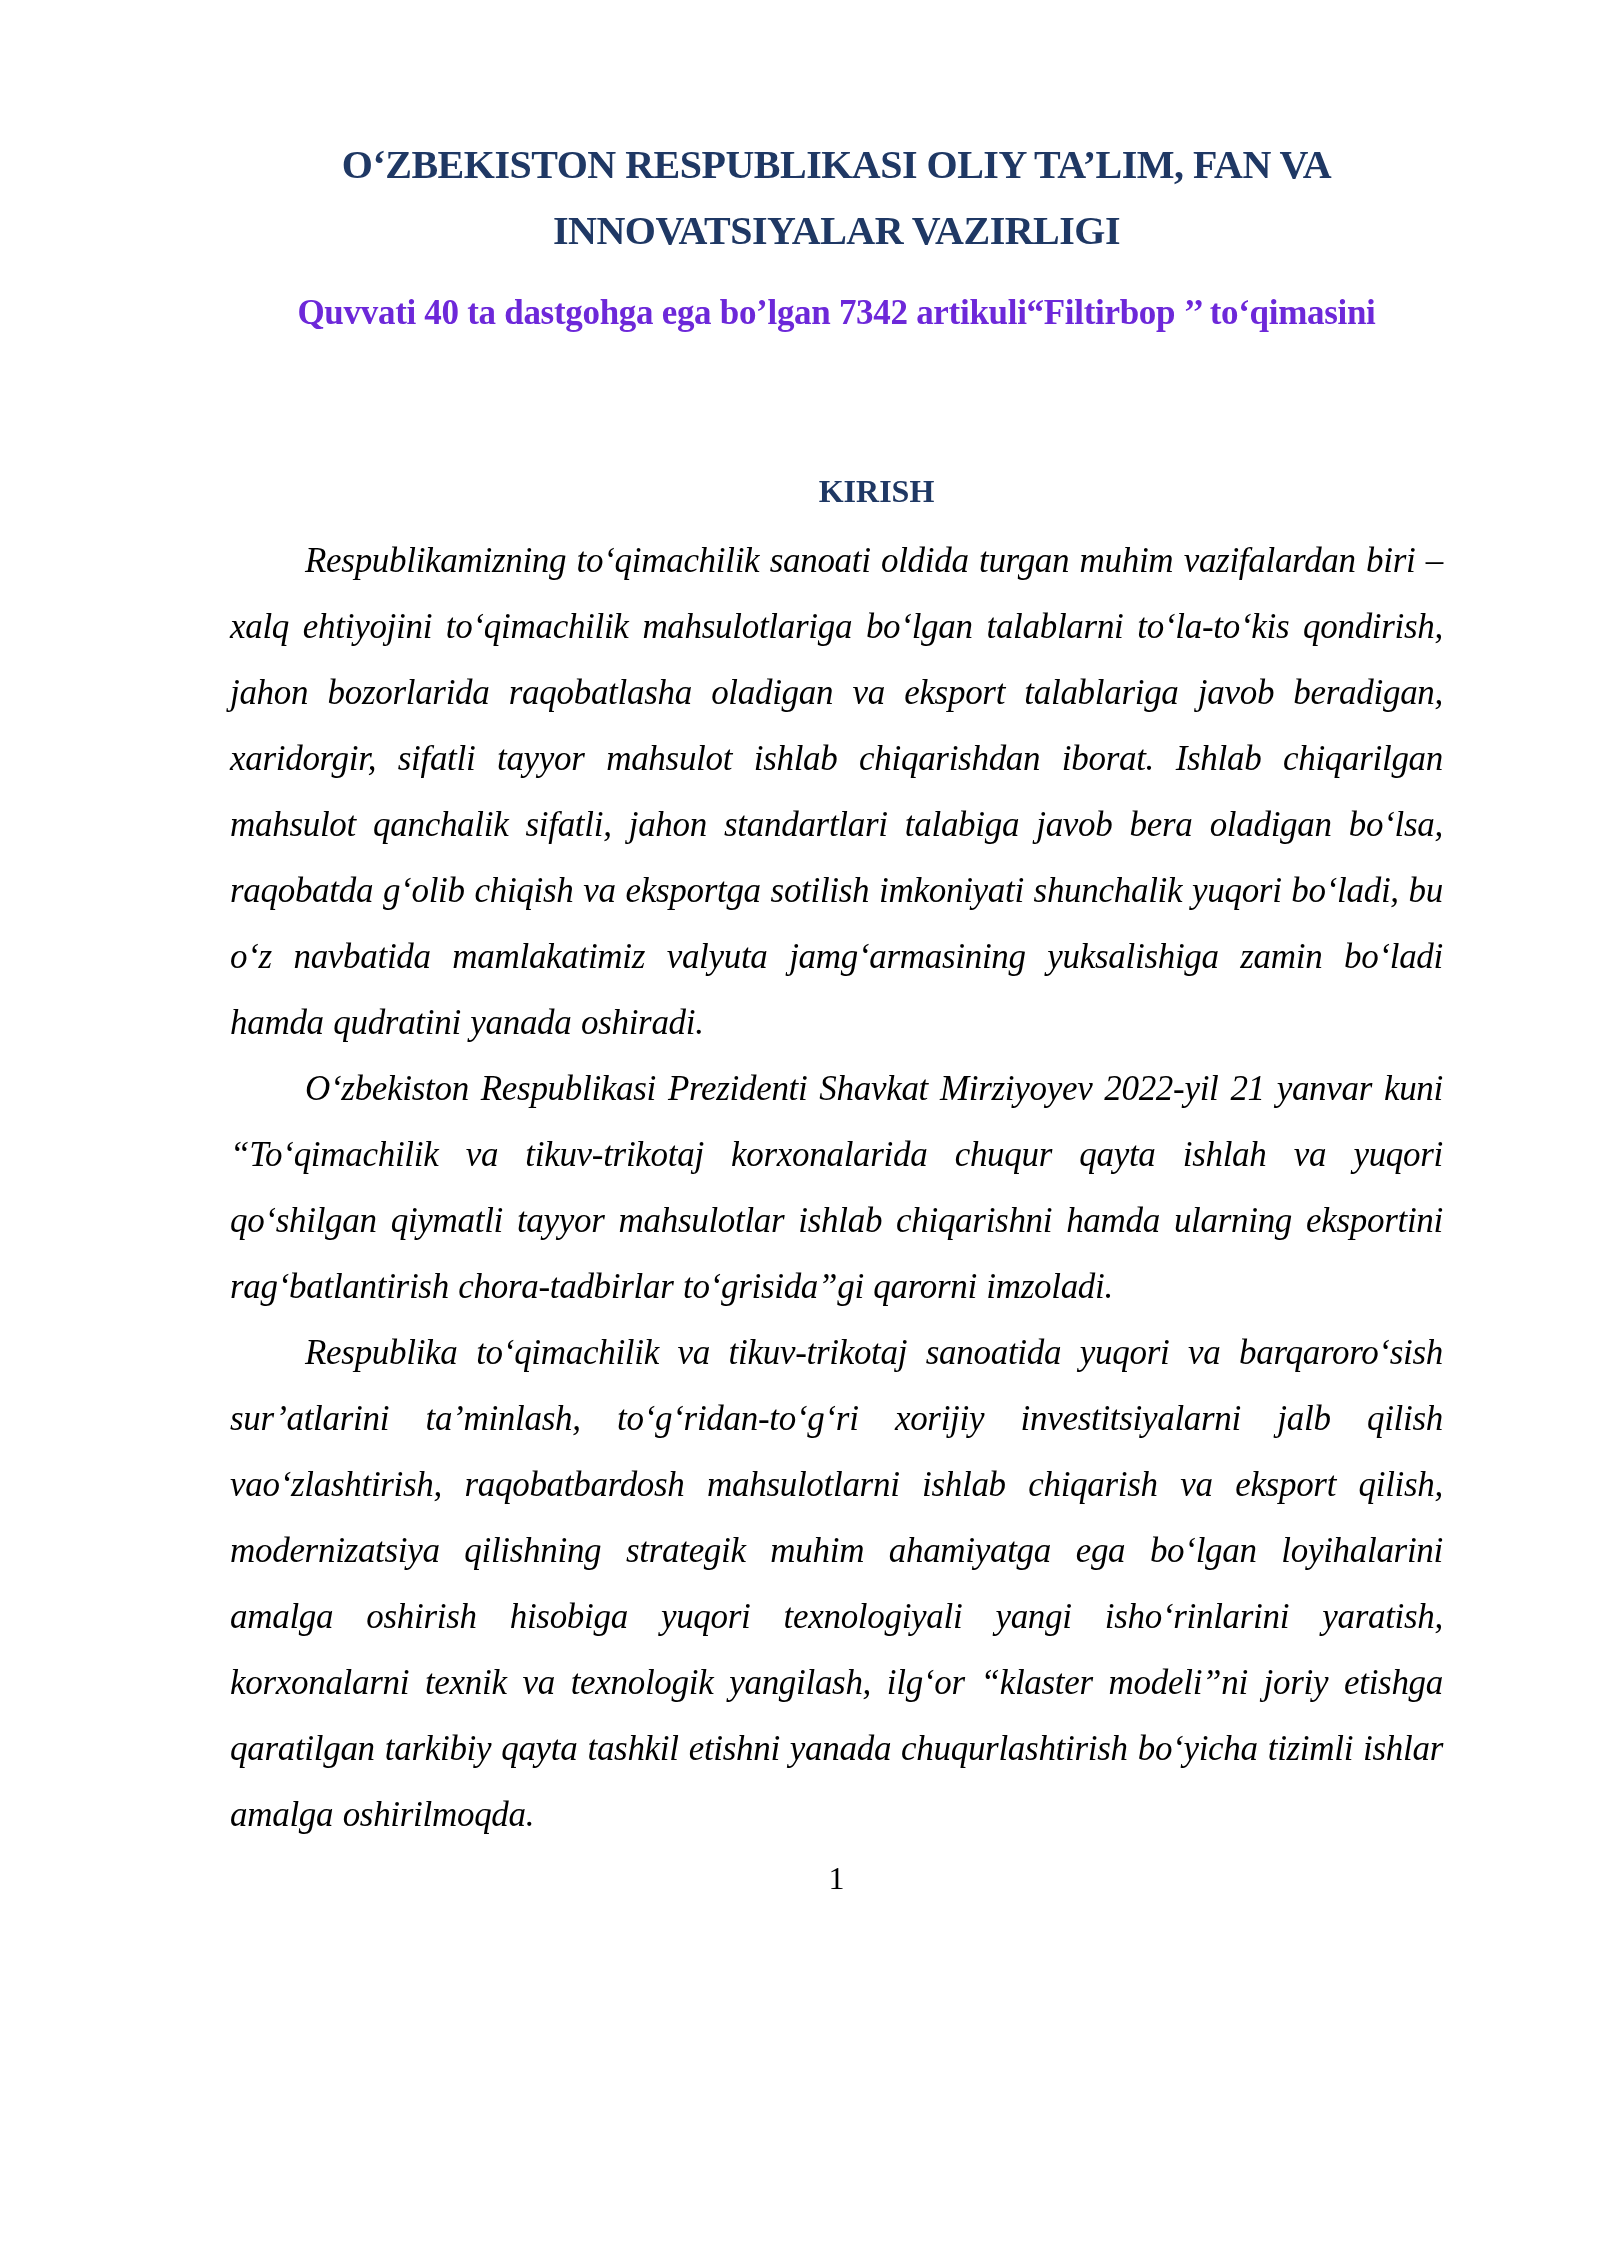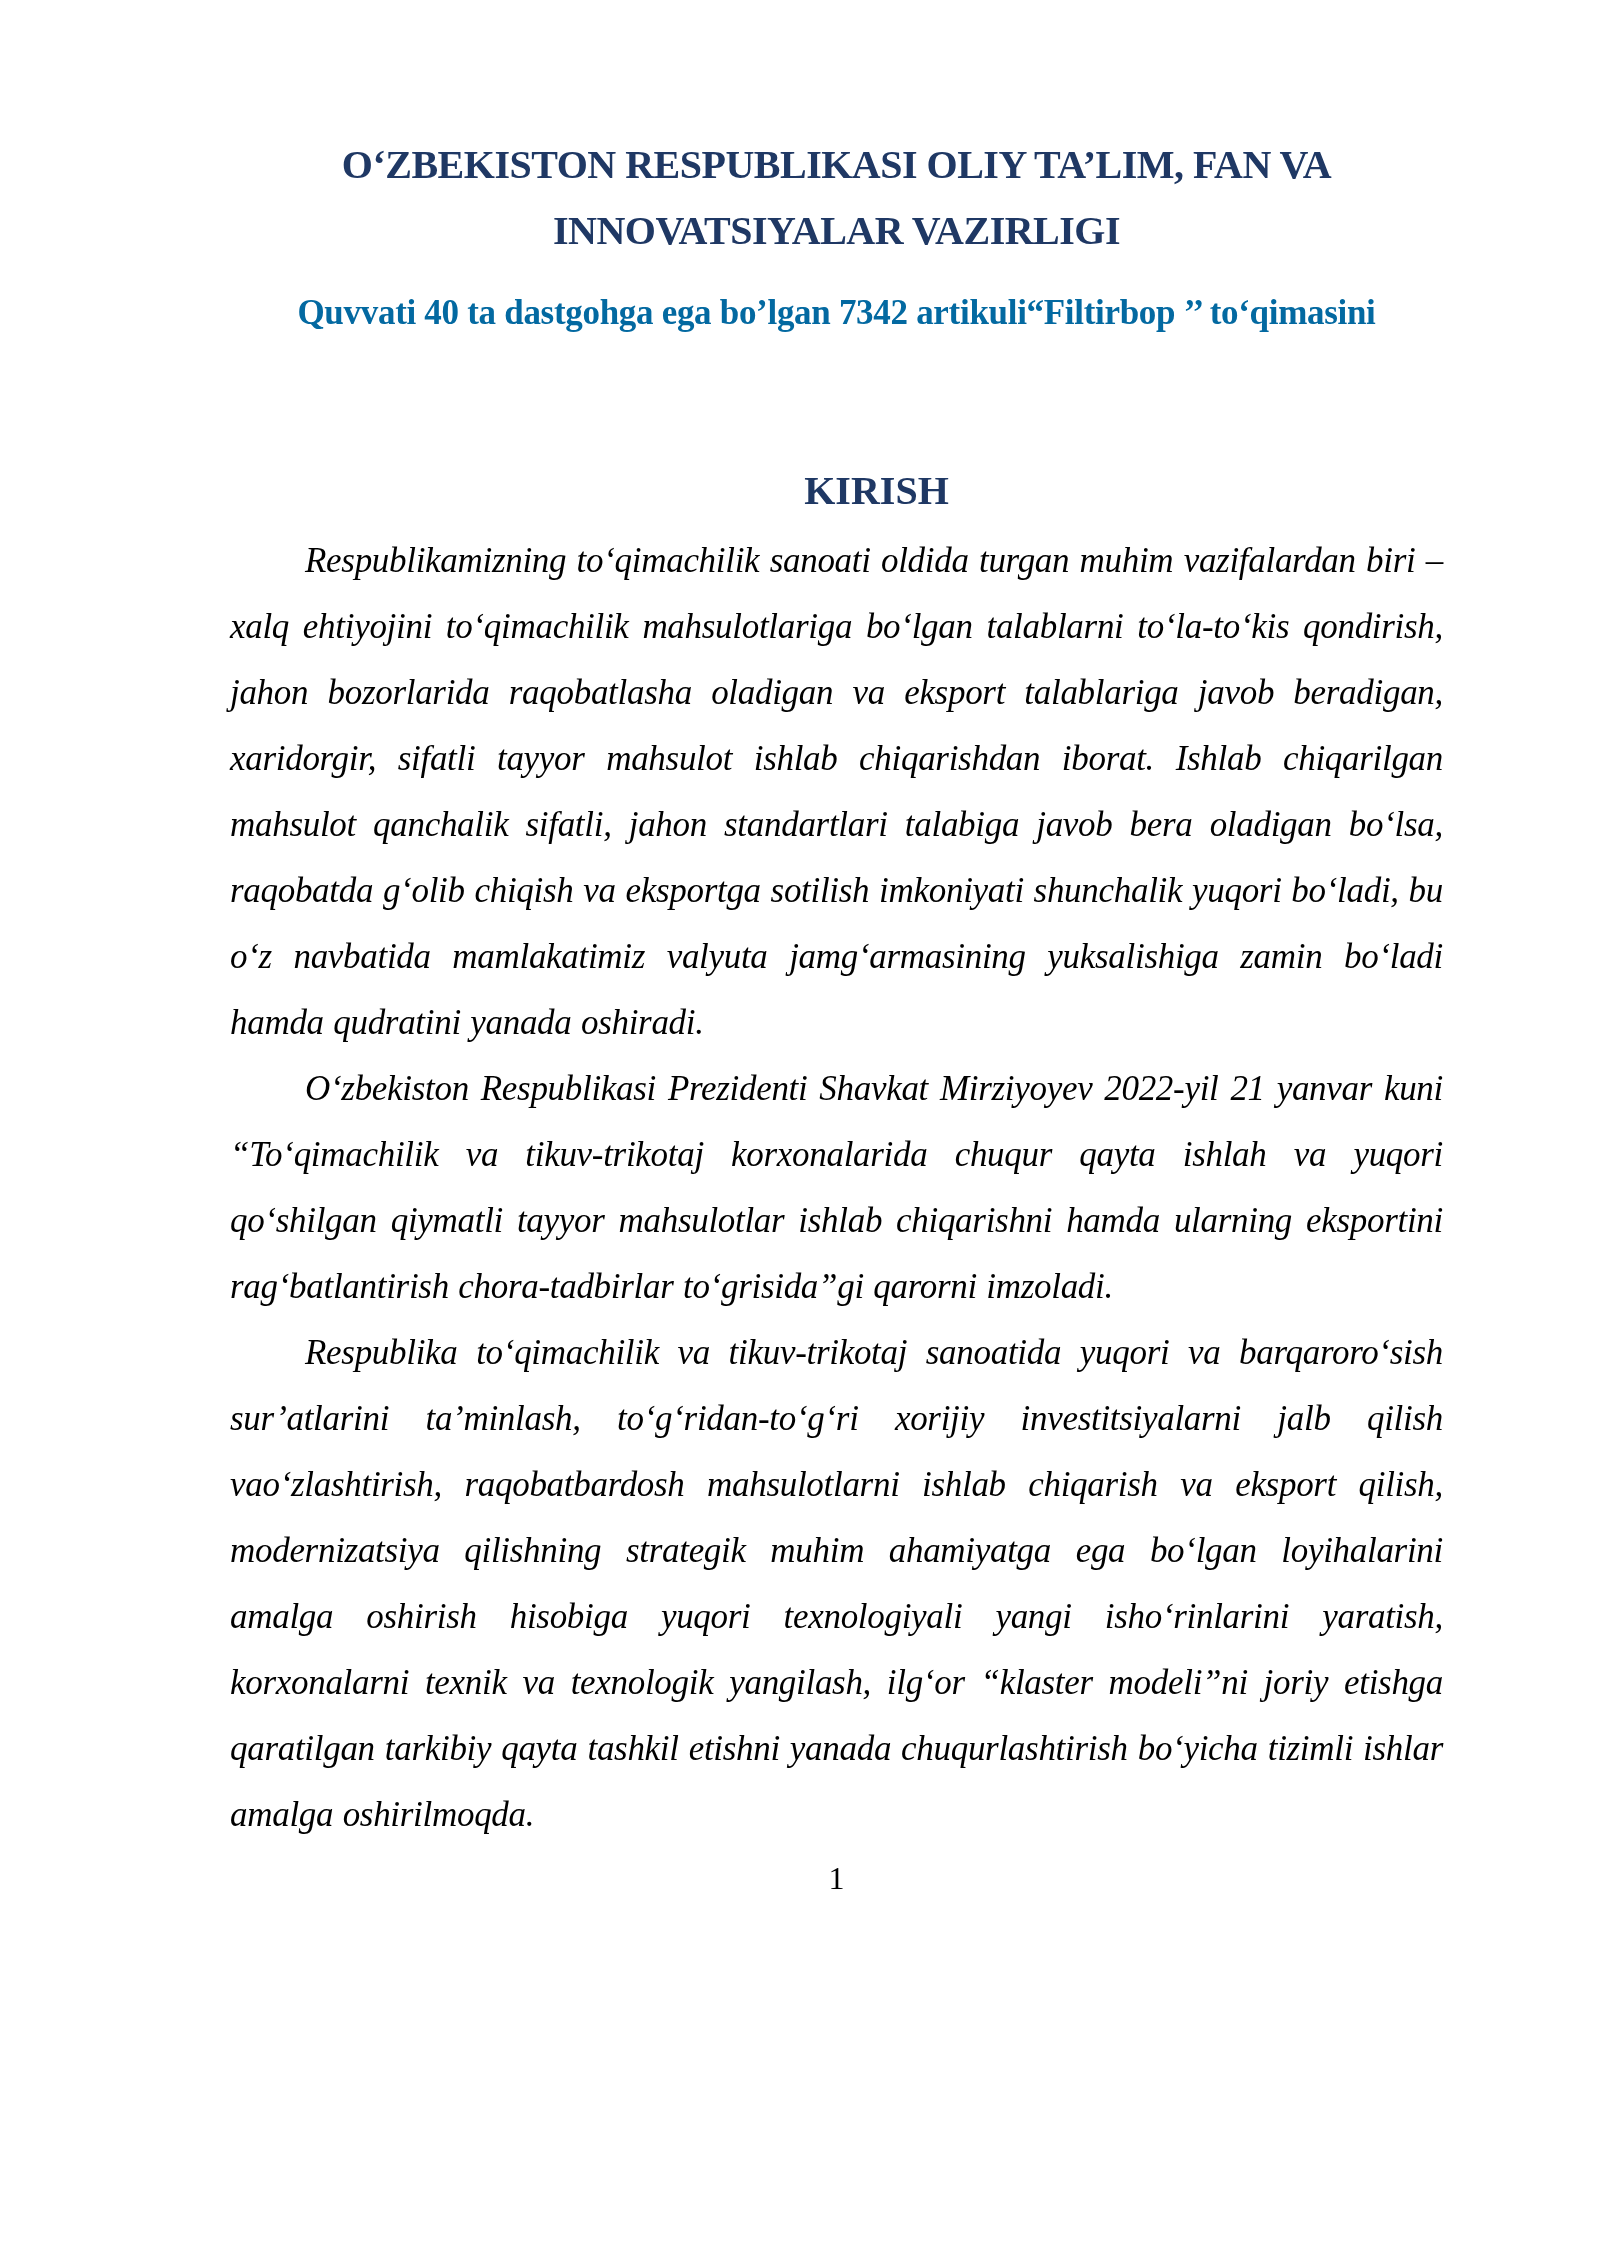--- a/index.html
+++ b/index.html
@@ -29,38 +29,38 @@
     color: #1f3864;
   }
   .ministry-title .tline { display: block; }
   .project-topic {
     margin: 24px 0 0 0;
     text-align: center;
     font-weight: bold;
     font-size: 35px;
     line-height: 50px;
     letter-spacing: -0.3px;
-    color: #0369a1;
+    color: #6d28d9;
   }
   .project-topic .sline { display: block; }
   .doc-type-heading {
     margin: 26px 0 0 0;
     text-align: center;
     font-weight: bold;
     font-size: 40px;
     line-height: 50px;
     letter-spacing: -0.5px;
     color: #1f3864;
   }
   .section-heading {
     margin: 128px 0 0 0;
     text-align: center;
     text-indent: 80px; 
     font-weight: bold;
-    font-size: 40px;
+    font-size: 32px;
     line-height: 50px;
     color: #1f3864;
   }
   
   .body-text { margin: 0; }
   .para {
     margin: 0;
     text-align: justify;
     text-indent: 75px;
     font-size: 35px;

